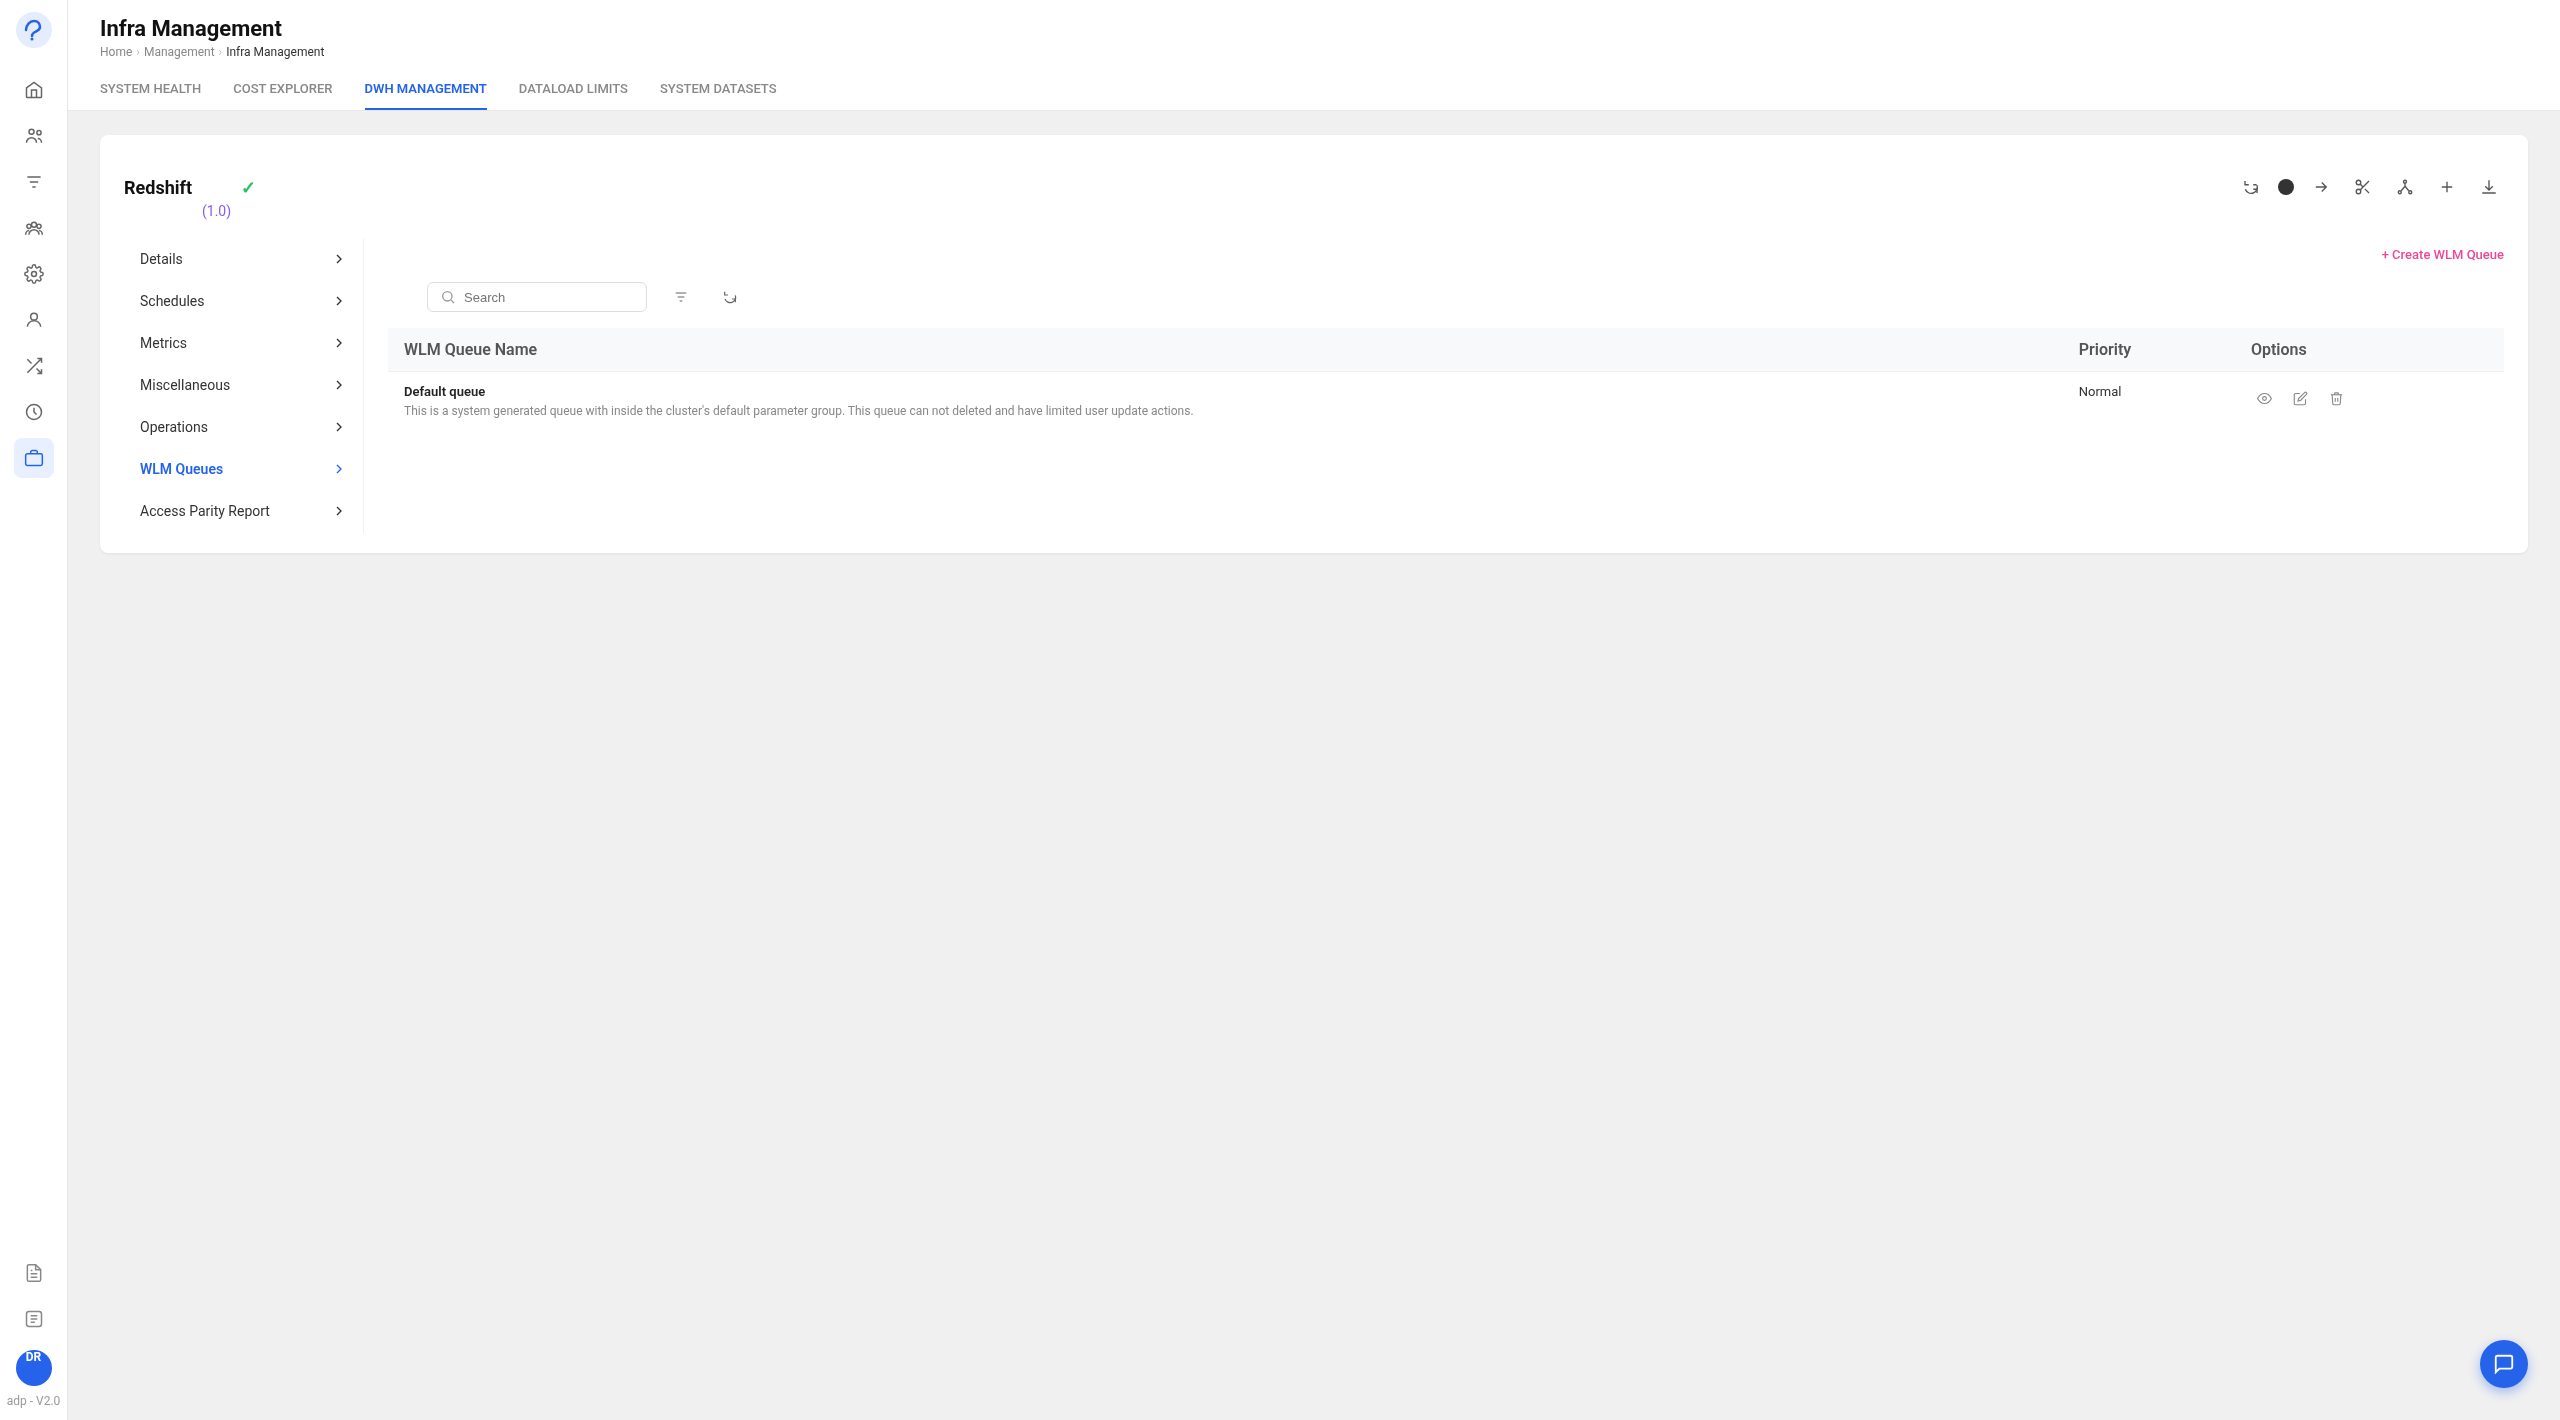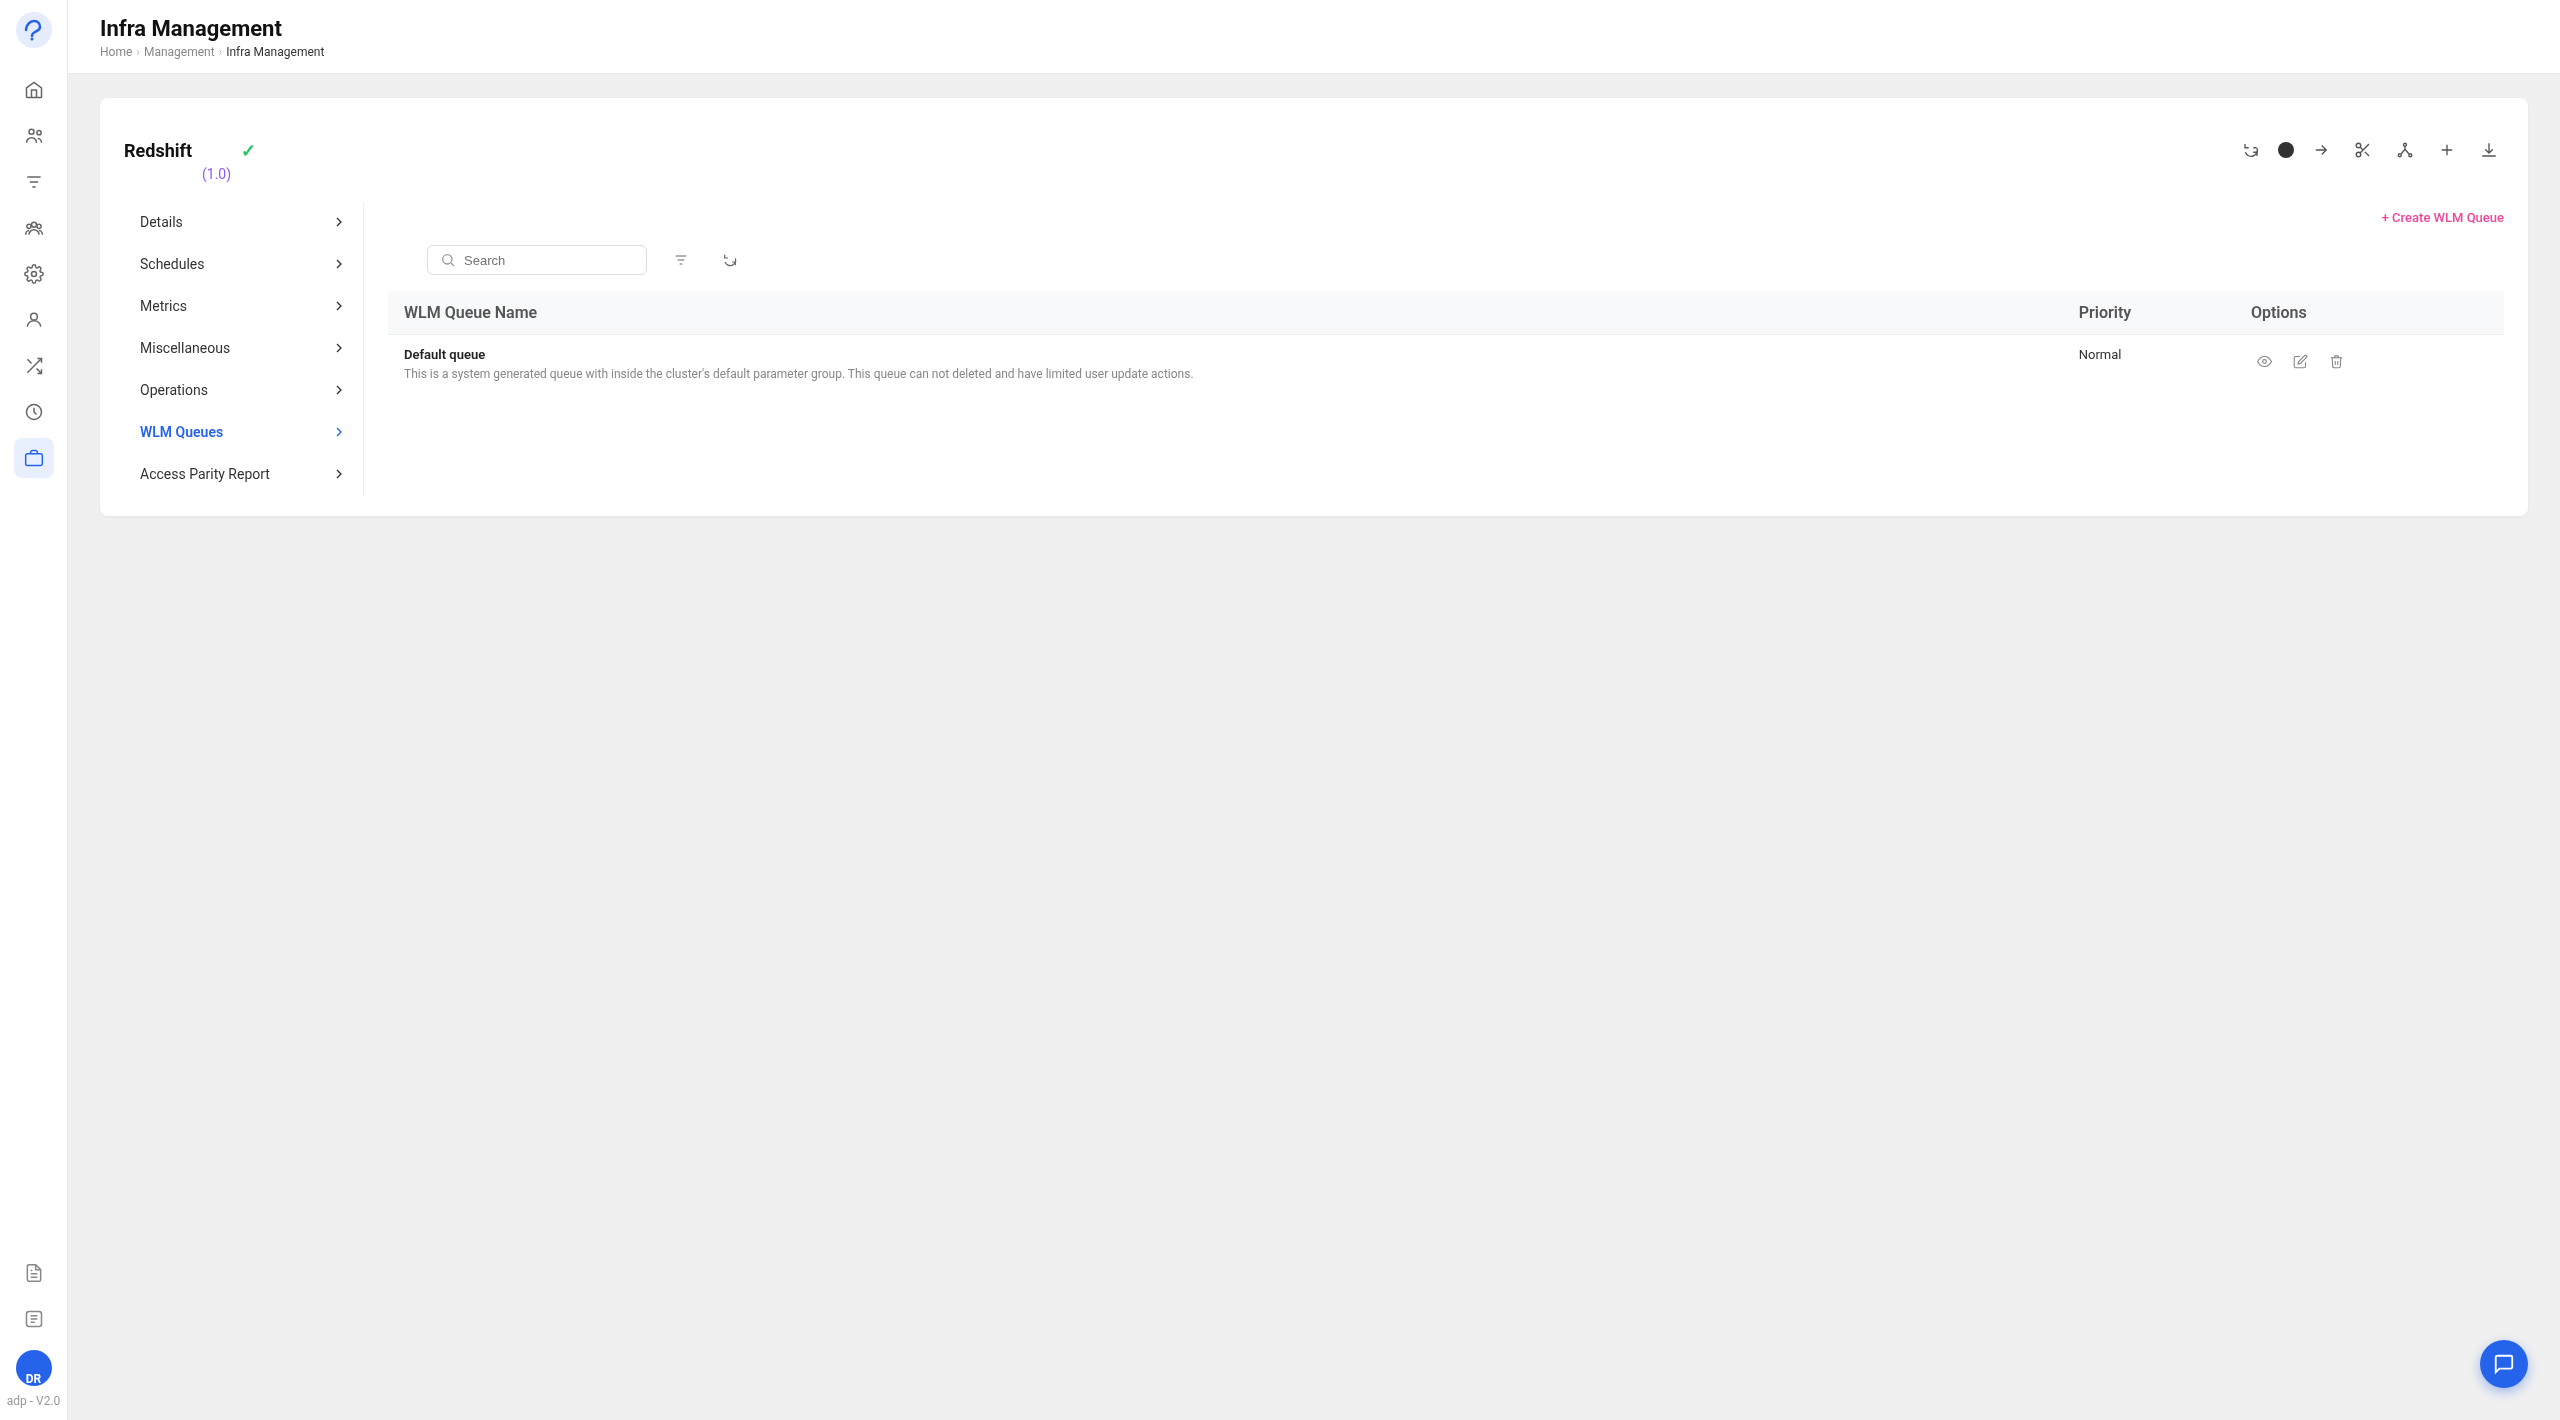--- a/index.html
+++ b/index.html
@@ -49,21 +49,21 @@
       stroke-width: 1.8;
     }
     .sidebar-spacer { flex: 1; }
     .sidebar-avatar {
       width: 36px;
       height: 36px;
       border-radius: 50%;
       background: #2563eb;
       color: #fff;
       display: flex;
-      align-items: flex-end;
+      align-items: flex-start;
       justify-content: center;
       font-size: 12px;
       font-weight: 700;
       cursor: pointer;
       margin-top: 8px;
     }
     .sidebar-version {
       font-size: 12px;
       color: #999;
       margin-top: 8px;
@@ -480,20 +480,27 @@
 <div class="main">
 
   <div class="header">
     <div class="header-title">Infra Management</div>
     <div class="breadcrumb">
       <span>Home</span>
       <span class="breadcrumb-sep">›</span>
       <span>Management</span>
       <span class="breadcrumb-sep">›</span>
       <span style="color:#333;">Infra Management</span>
+    </div>
+    <div class="tabs">
+      <div class="tab">SYSTEM HEALTH</div>
+      <div class="tab">COST EXPLORER</div>
+      <div class="tab active">DWH MANAGEMENT</div>
+      <div class="tab">DATALOAD LIMITS</div>
+      <div class="tab">SYSTEM DATASETS</div>
     </div>
   </div>
 
   <div class="content">
     <div class="card">
 
       <div class="card-header">
         <div class="card-title">
           <span>Redshift</span>
           <span style="font-size:14px;font-weight:400;color:#8b5cf6;margin-top:48px;">(1.0)</span>

